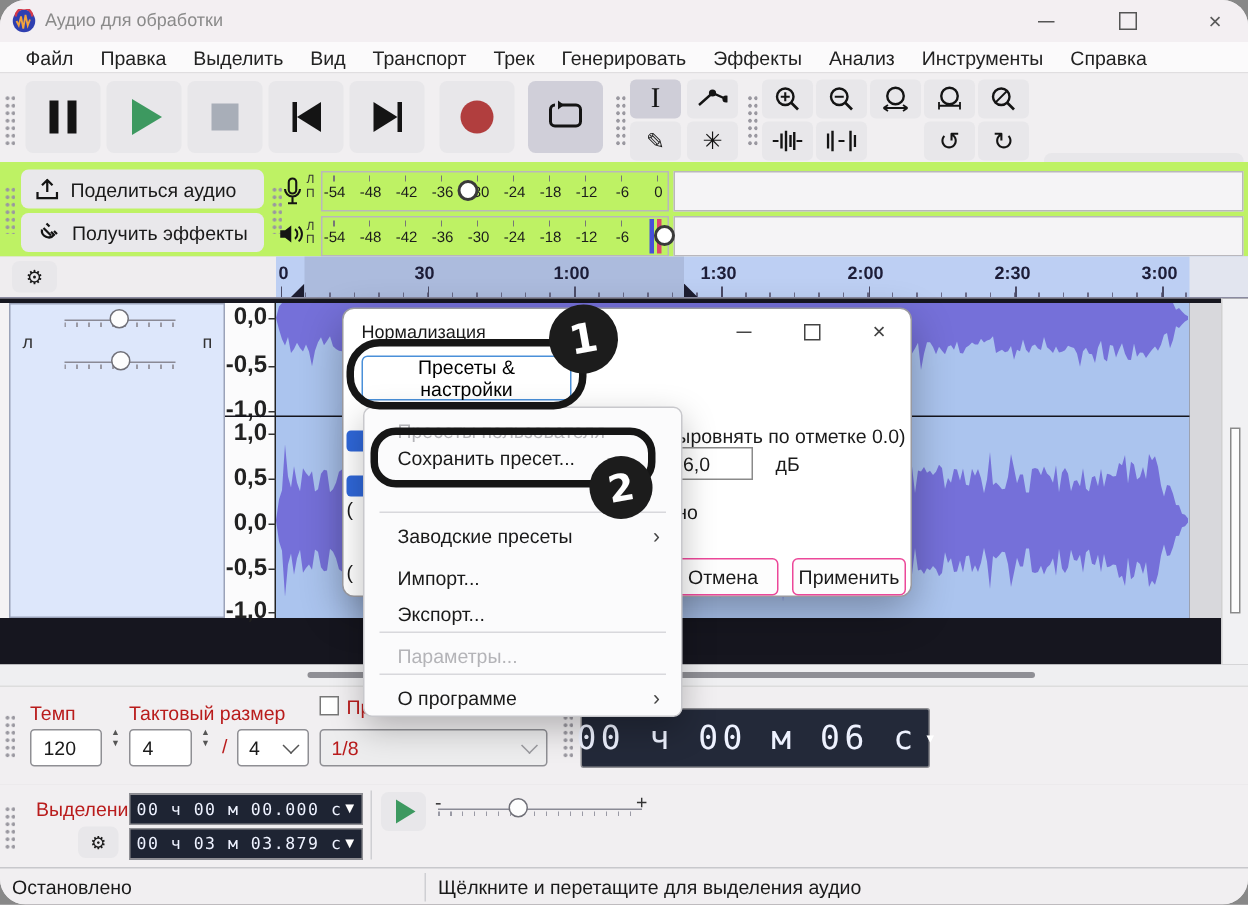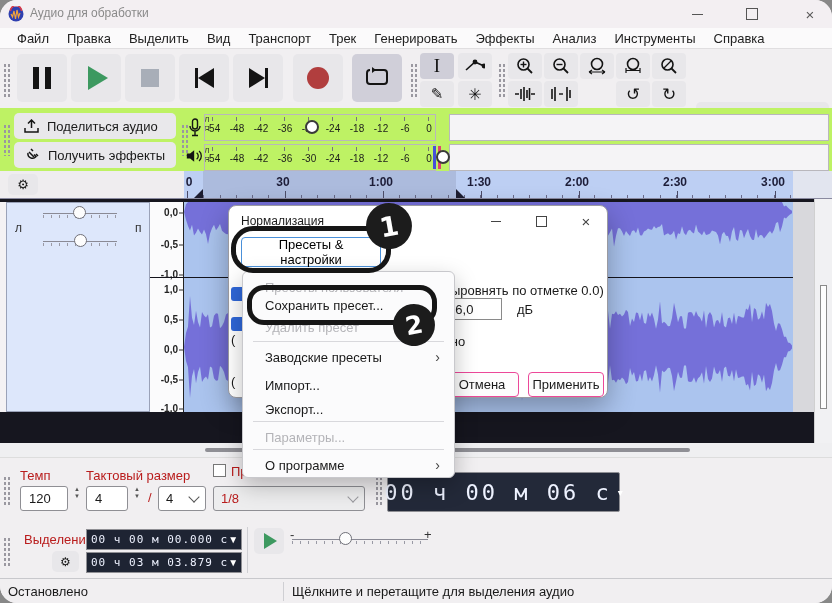--- a/index.html
+++ b/index.html
@@ -24,21 +24,21 @@
   .tri{width:0;height:0;}
   .pausebar{width:6px;height:22px;background:#141414;display:inline-block;margin:0 3px;}
   .smallbtn{position:absolute;width:34px;height:26px;background:#e8e7ea;border-radius:4px;
             display:flex;align-items:center;justify-content:center;font-size:15px;color:#141414;}
   .smallbtn.pressed{background:#cfced8;}
   #audio-setup{position:absolute;left:633px;top:53px;width:196px;height:54px;background:#e8e7ea;border-radius:5px;text-align:center;}
   #audio-setup .lbl{font-size:13px;margin-top:2px;}
   .sharebtn{position:absolute;left:14px;width:162px;height:26px;background:#e9e8eb;border-radius:5px;
             display:flex;align-items:center;font-size:13px;gap:8px;padding-left:10px;box-sizing:border-box;}
   .meterbox{position:absolute;border:1px solid #b9b7bc;background:#f5f4f6;box-sizing:border-box;}
-  .scalebox{position:absolute;left:204px;width:232px;height:27px;border:1px solid #b9b7bc;box-sizing:border-box;
+  .scalebox{position:absolute;left:214px;width:232px;height:27px;border:1px solid #b9b7bc;box-sizing:border-box;
     background-image:repeating-linear-gradient(90deg,#777 0 1px,transparent 1px 24px);
     background-repeat:no-repeat;background-position:7px 2px;background-size:calc(100% - 12px) 4px;}
   .mnum{position:absolute;top:8px;transform:translateX(-50%);font-size:10px;color:#1c1c1c;}
   .lr{position:absolute;left:204px;font-size:8px;line-height:9px;color:#333;text-align:center;}
   .mthumb{position:absolute;width:14px;height:14px;border-radius:50%;background:#fff;border:2px solid #3a3a3a;box-sizing:border-box;z-index:3;}
   
   #timeline{position:absolute;left:0;top:171px;width:832px;height:28px;background:#efedef;border-bottom:1px solid #8a8aa0;box-sizing:border-box;}
   #ruler{position:absolute;left:184px;top:0;width:648px;height:27px;background:#bdcff3;
     background-image:
       repeating-linear-gradient(90deg,#4a4a66 0 1px,transparent 1px 98px),
@@ -46,21 +46,21 @@
     background-repeat:no-repeat,no-repeat;
     background-position:3px bottom,3px bottom;background-size:612px 7px,612px 3px;}
   .rlabel{position:absolute;top:4px;transform:translateX(-50%);font-size:12px;font-weight:bold;color:#1d1d38;}
   
   #trackzone{position:absolute;left:0;top:199px;width:832px;height:244px;background:#16161f;}
   #tpanel{position:absolute;left:6px;top:3px;width:144px;height:210px;background:#dde7fb;border:1px solid #9aa2b8;box-sizing:border-box;}
   .slider-line{position:absolute;height:1px;background:#8a8a95;}
   .slider-ticks{position:absolute;height:3px;background-image:repeating-linear-gradient(90deg,#9a9aa5 0 1px,transparent 1px 8px);}
   .sthumb{position:absolute;width:13px;height:13px;border-radius:50%;background:#fdfdfd;border:1.5px solid #707078;box-sizing:border-box;}
   #vruler{position:absolute;left:150px;top:3px;width:34px;height:210px;background:#fbfbfc;border-right:1px solid #222;box-sizing:border-box;}
-  .vlabel{position:absolute;right:5px;transform:translateY(-50%);font-size:10px;font-weight:bold;color:#222;}
+  .vlabel{position:absolute;right:5px;transform:translateY(-50%);font-size:16px;font-weight:bold;color:#222;}
   .vlabel::after{content:"";position:absolute;right:-6px;top:50%;width:5px;height:1px;background:#333;}
   #wavearea{position:absolute;left:184px;top:3px;width:609px;height:210px;background:#abc4ee;}
   #chansep{position:absolute;left:150px;top:78px;width:643px;height:1px;background:#14141c;z-index:2;}
   #trackend{position:absolute;left:793px;top:3px;width:21px;height:210px;background:#d8d8dc;}
   #vscroll{position:absolute;left:814px;top:0px;width:18px;height:244px;background:#f1f1f3;border-left:1px solid #d0d0d0;box-sizing:border-box;}
   #vthumb{position:absolute;left:5px;top:86px;width:7px;height:124px;background:#fdfdfd;border:1px solid #8a8a8a;box-sizing:border-box;}
   #hscroll{position:absolute;left:0;top:443px;width:832px;height:15px;background:#efeff1;border-bottom:1px solid #ddd;box-sizing:border-box;}
   #hthumb{position:absolute;left:205px;top:5px;width:485px;height:4px;background:#8f8f95;border-radius:2px;}
   
   #dialog{position:absolute;left:228px;top:205px;width:380px;height:193px;background:#fff;border:1px solid #9a9aa0;
@@ -479,23 +479,20 @@
     <div class="dlg-actbtn" style="left:299px;width:74px">Применить</div>
   </div>
 
   <div id="pmenu">
     <div class="mitem dis" style="top:5px">
         <span>Пресеты пользователя</span>
       </div>
     <div class="mitem" style="top:23px">
         <span>Сохранить пресет...</span>
       </div>
-    <div class="mitem dis" style="top:45px">
-        <span>Удалить пресет</span>
-      </div>
     <div class="msep" style="top:69px"></div>
     <div class="mitem" style="top:75px">
       <span>Заводские пресеты</span>
       <span class="arrow">›</span>
     </div>
     <div class="mitem" style="top:127px">
         <span>Экспорт...</span>
       </div>
     <div class="mitem" style="top:103px">
         <span>Импорт...</span>

